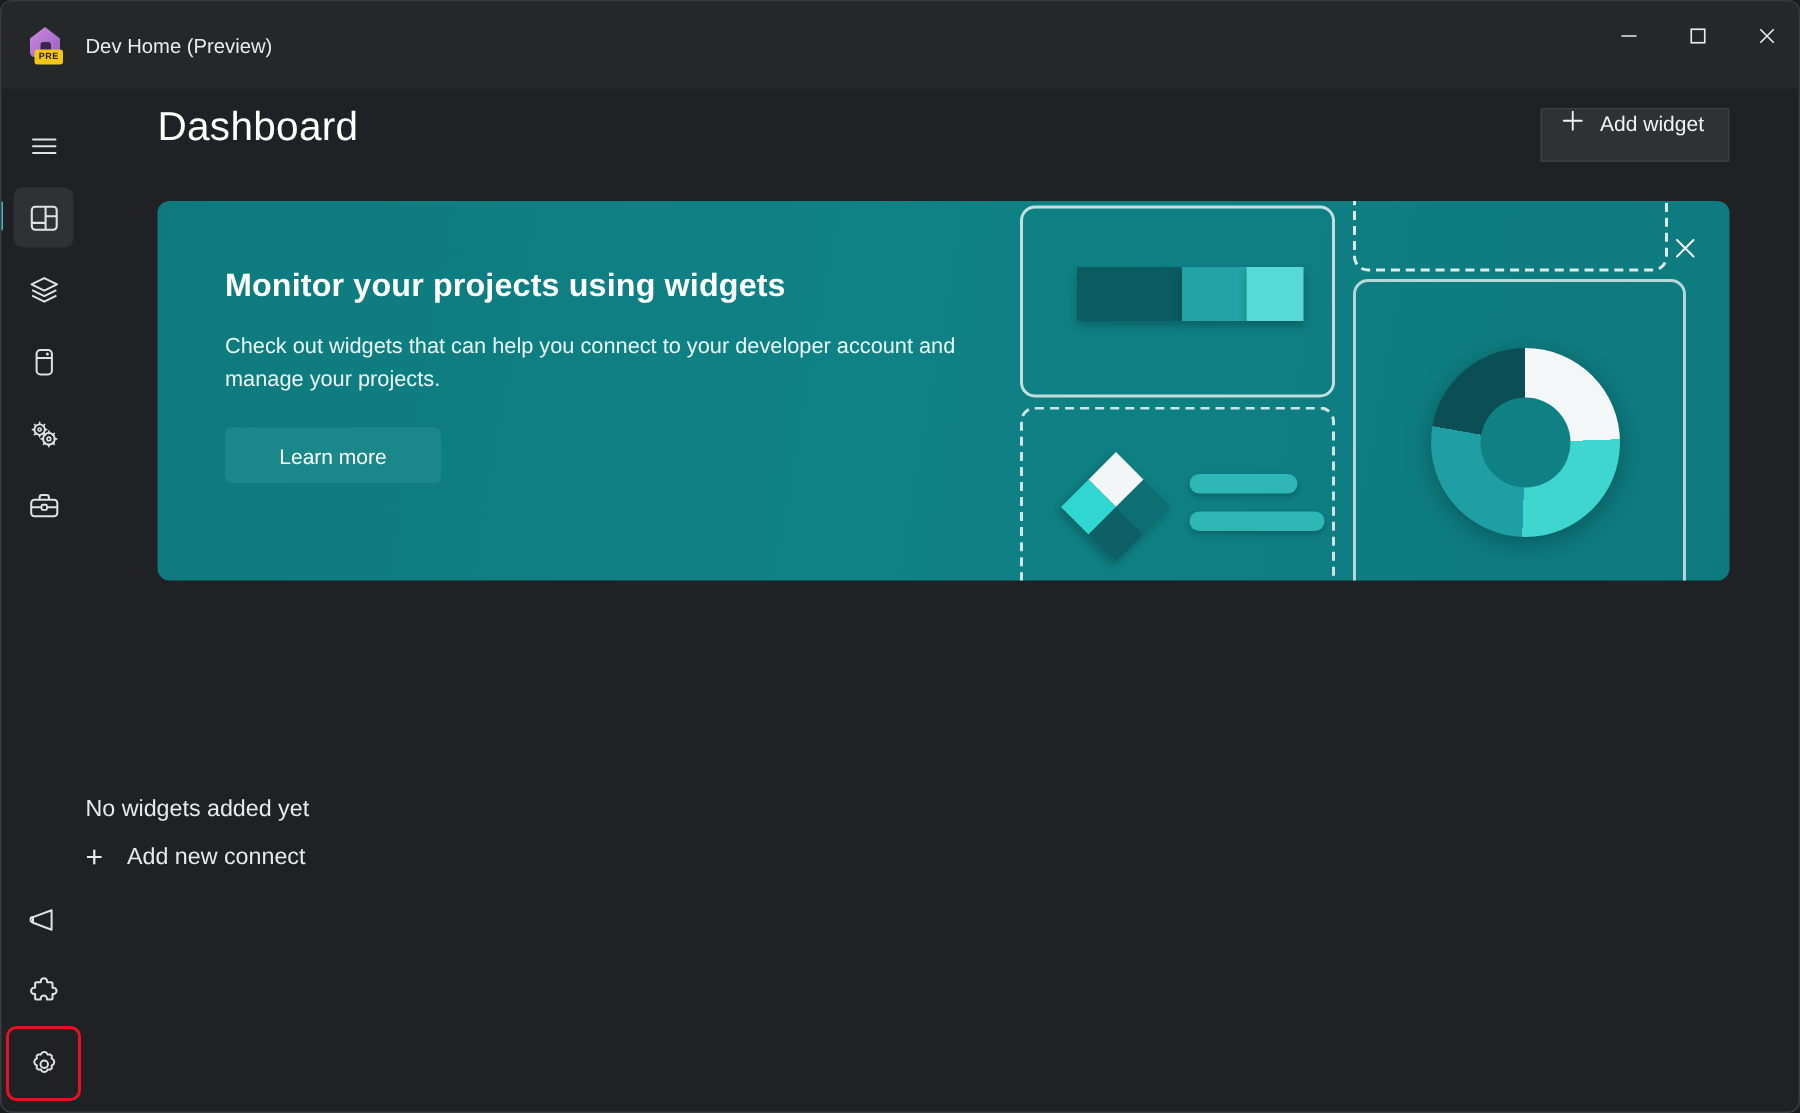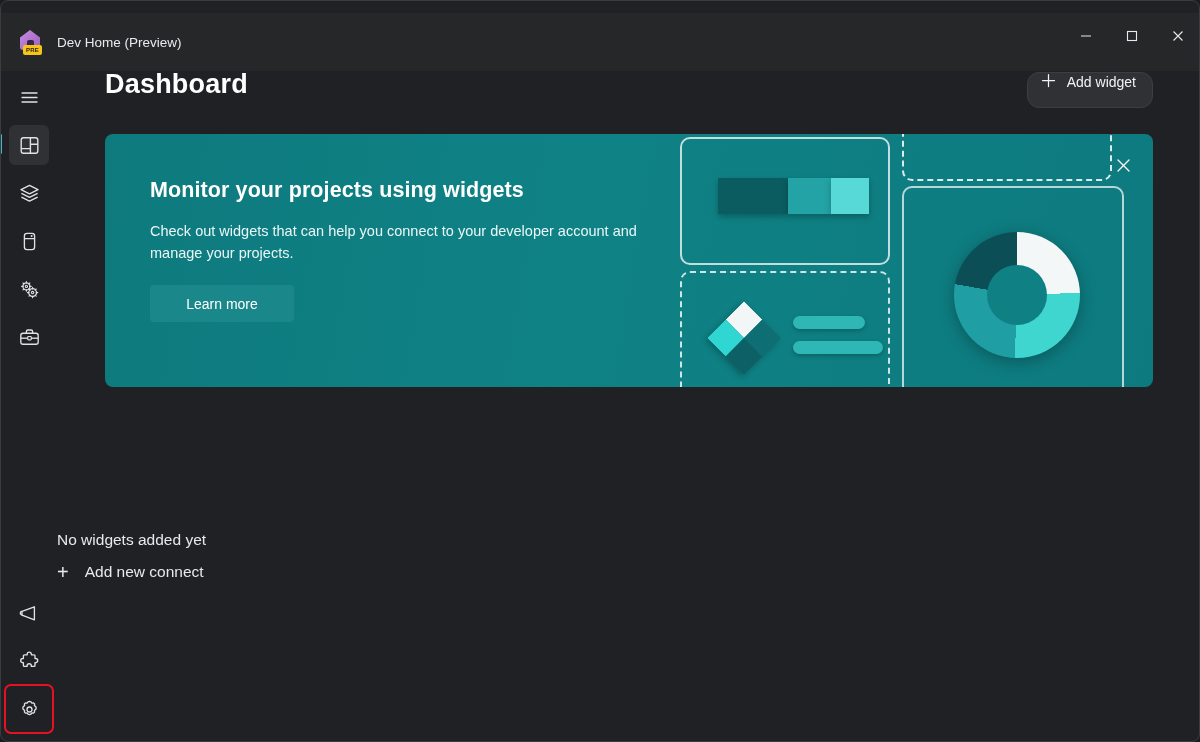--- a/index.html
+++ b/index.html
@@ -13,21 +13,21 @@
     position: relative;
     width: 1200px; height: 742px;
     background: #202124;
     border: 1px solid #3a3d40;
     border-radius: 8px;
     overflow: hidden;
   }
 
   
   .titlebar {
-    position: absolute; top: 12px; left: 0;
+    position: absolute; top: 0; left: 0;
     width: 1200px; height: 58px;
     background: #262729;
     display: flex; align-items: center;
   }
   .app-icon {
     position: relative;
     margin-left: 16px;
     width: 26px; height: 26px;
     flex: 0 0 auto;
   }
@@ -105,29 +105,29 @@
   .nav-btn svg { display: block; }
 
   
   .content {
     position: absolute; left: 56px; top: 58px;
     width: 1144px; height: 684px;
   }
   .page-head {
     position: absolute; left: 48px; top: 10px;
     color: #ffffff;
-    font-size: 27px; font-weight: bold;
+    font-size: 27px; font-weight: normal;
     letter-spacing: .2px;
   }
   .add-widget-btn {
     position: absolute; right: 48px; top: 13px;
     height: 36px;
     background: #2f3134;
     border: 1px solid #3c3f42;
-    border-radius: 12px;
+    border-radius: 1px;
     color: #f1f3f4;
     font-size: 14px;
     display: flex; align-items: center;
     padding: 0 16px 16px 12px;
     gap: 10px;
     cursor: pointer;
   }
 
   
   .banner {

